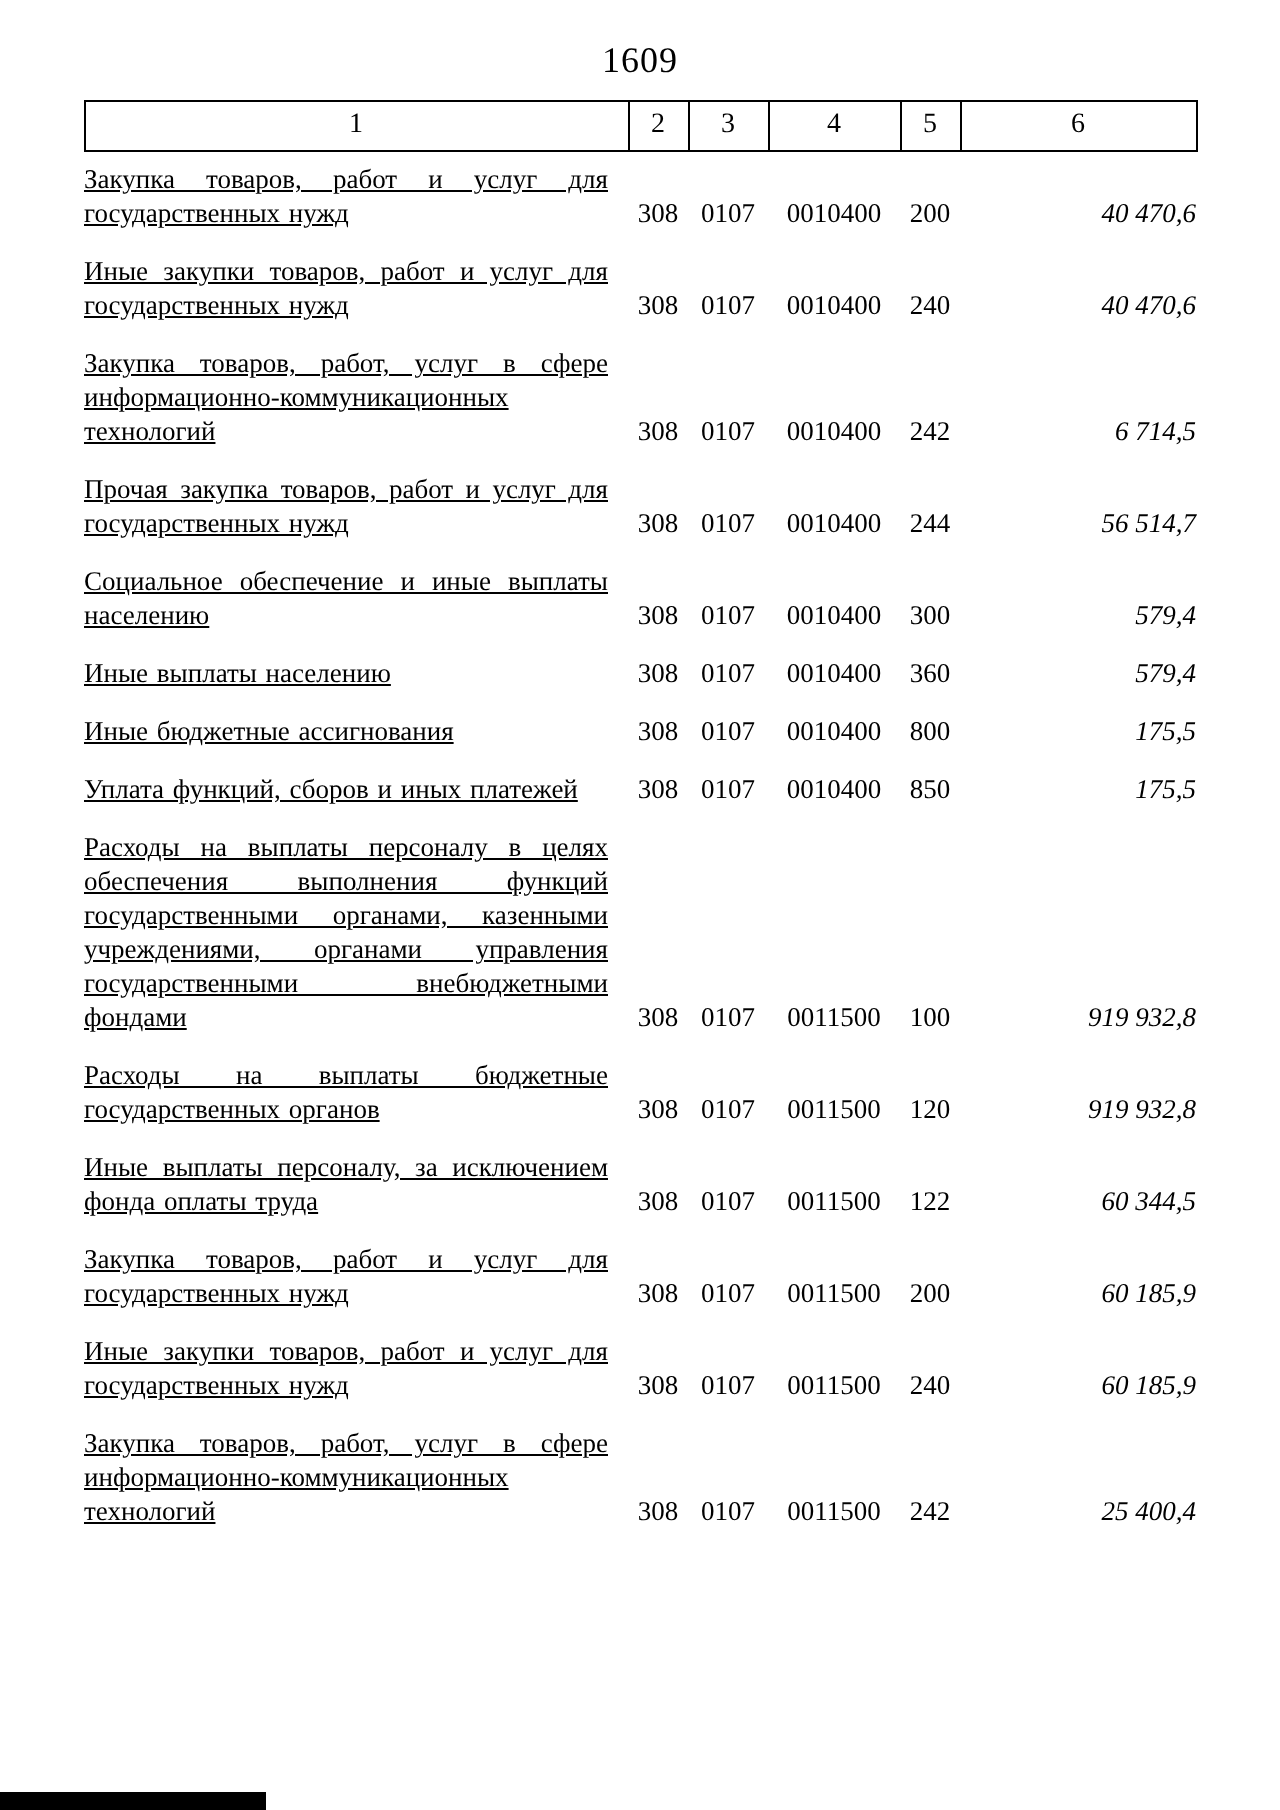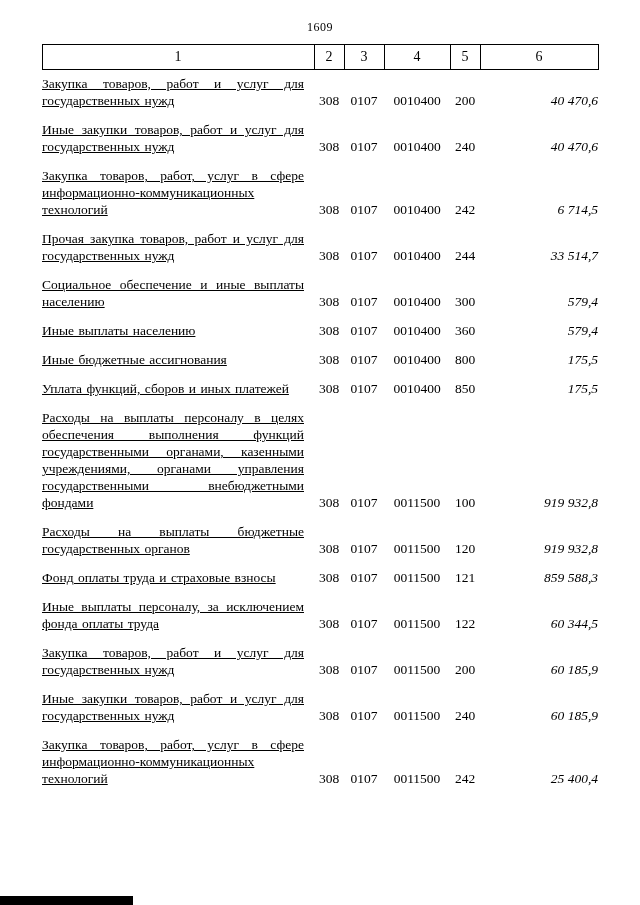--- a/index.html
+++ b/index.html
@@ -11,21 +11,21 @@
     width: 640px;
     height: 905px;
     position: relative;
     font-family: "Liberation Serif", serif;
     color: #000;
     overflow: hidden;
   }
   .page-number {
     text-align: center;
     padding-top: 20px;
-    font-size: 12px;
+    font-size: 18px;
     letter-spacing: 0.5px;
   }
   table.budget-table {
     border-collapse: collapse;
     table-layout: fixed;
     width: 556px;
     margin: 9px auto 0 auto;
   }
   table.budget-table col.c1 { width: 272px; }
   table.budget-table col.c2 { width: 30px; }
@@ -122,21 +122,21 @@
     <td class="c5">242</td>
     <td class="c6">6 714,5</td>
   </tr>
 
   <tr>
     <td class="c1">Прочая закупка товаров, работ и услуг для государственных нужд</td>
     <td class="c2">308</td>
     <td class="c3">0107</td>
     <td class="c4">0010400</td>
     <td class="c5">244</td>
-    <td class="c6">33 514,7</td>
+    <td class="c6">56 514,7</td>
   </tr>
 
   <tr>
     <td class="c1">Социальное обеспечение и иные выплаты населению</td>
     <td class="c2">308</td>
     <td class="c3">0107</td>
     <td class="c4">0010400</td>
     <td class="c5">300</td>
     <td class="c6">579,4</td>
   </tr>
@@ -181,28 +181,20 @@
 
   <tr>
     <td class="c1">Расходы на выплаты бюджетные государственных органов</td>
     <td class="c2">308</td>
     <td class="c3">0107</td>
     <td class="c4">0011500</td>
     <td class="c5">120</td>
     <td class="c6">919 932,8</td>
   </tr>
 
-  <tr>
-    <td class="c1">Фонд оплаты труда и страховые взносы</td>
-    <td class="c2">308</td>
-    <td class="c3">0107</td>
-    <td class="c4">0011500</td>
-    <td class="c5">121</td>
-    <td class="c6">859 588,3</td>
-  </tr>
 
   <tr>
     <td class="c1">Иные выплаты персоналу, за исключением фонда оплаты труда</td>
     <td class="c2">308</td>
     <td class="c3">0107</td>
     <td class="c4">0011500</td>
     <td class="c5">122</td>
     <td class="c6">60 344,5</td>
   </tr>
 

